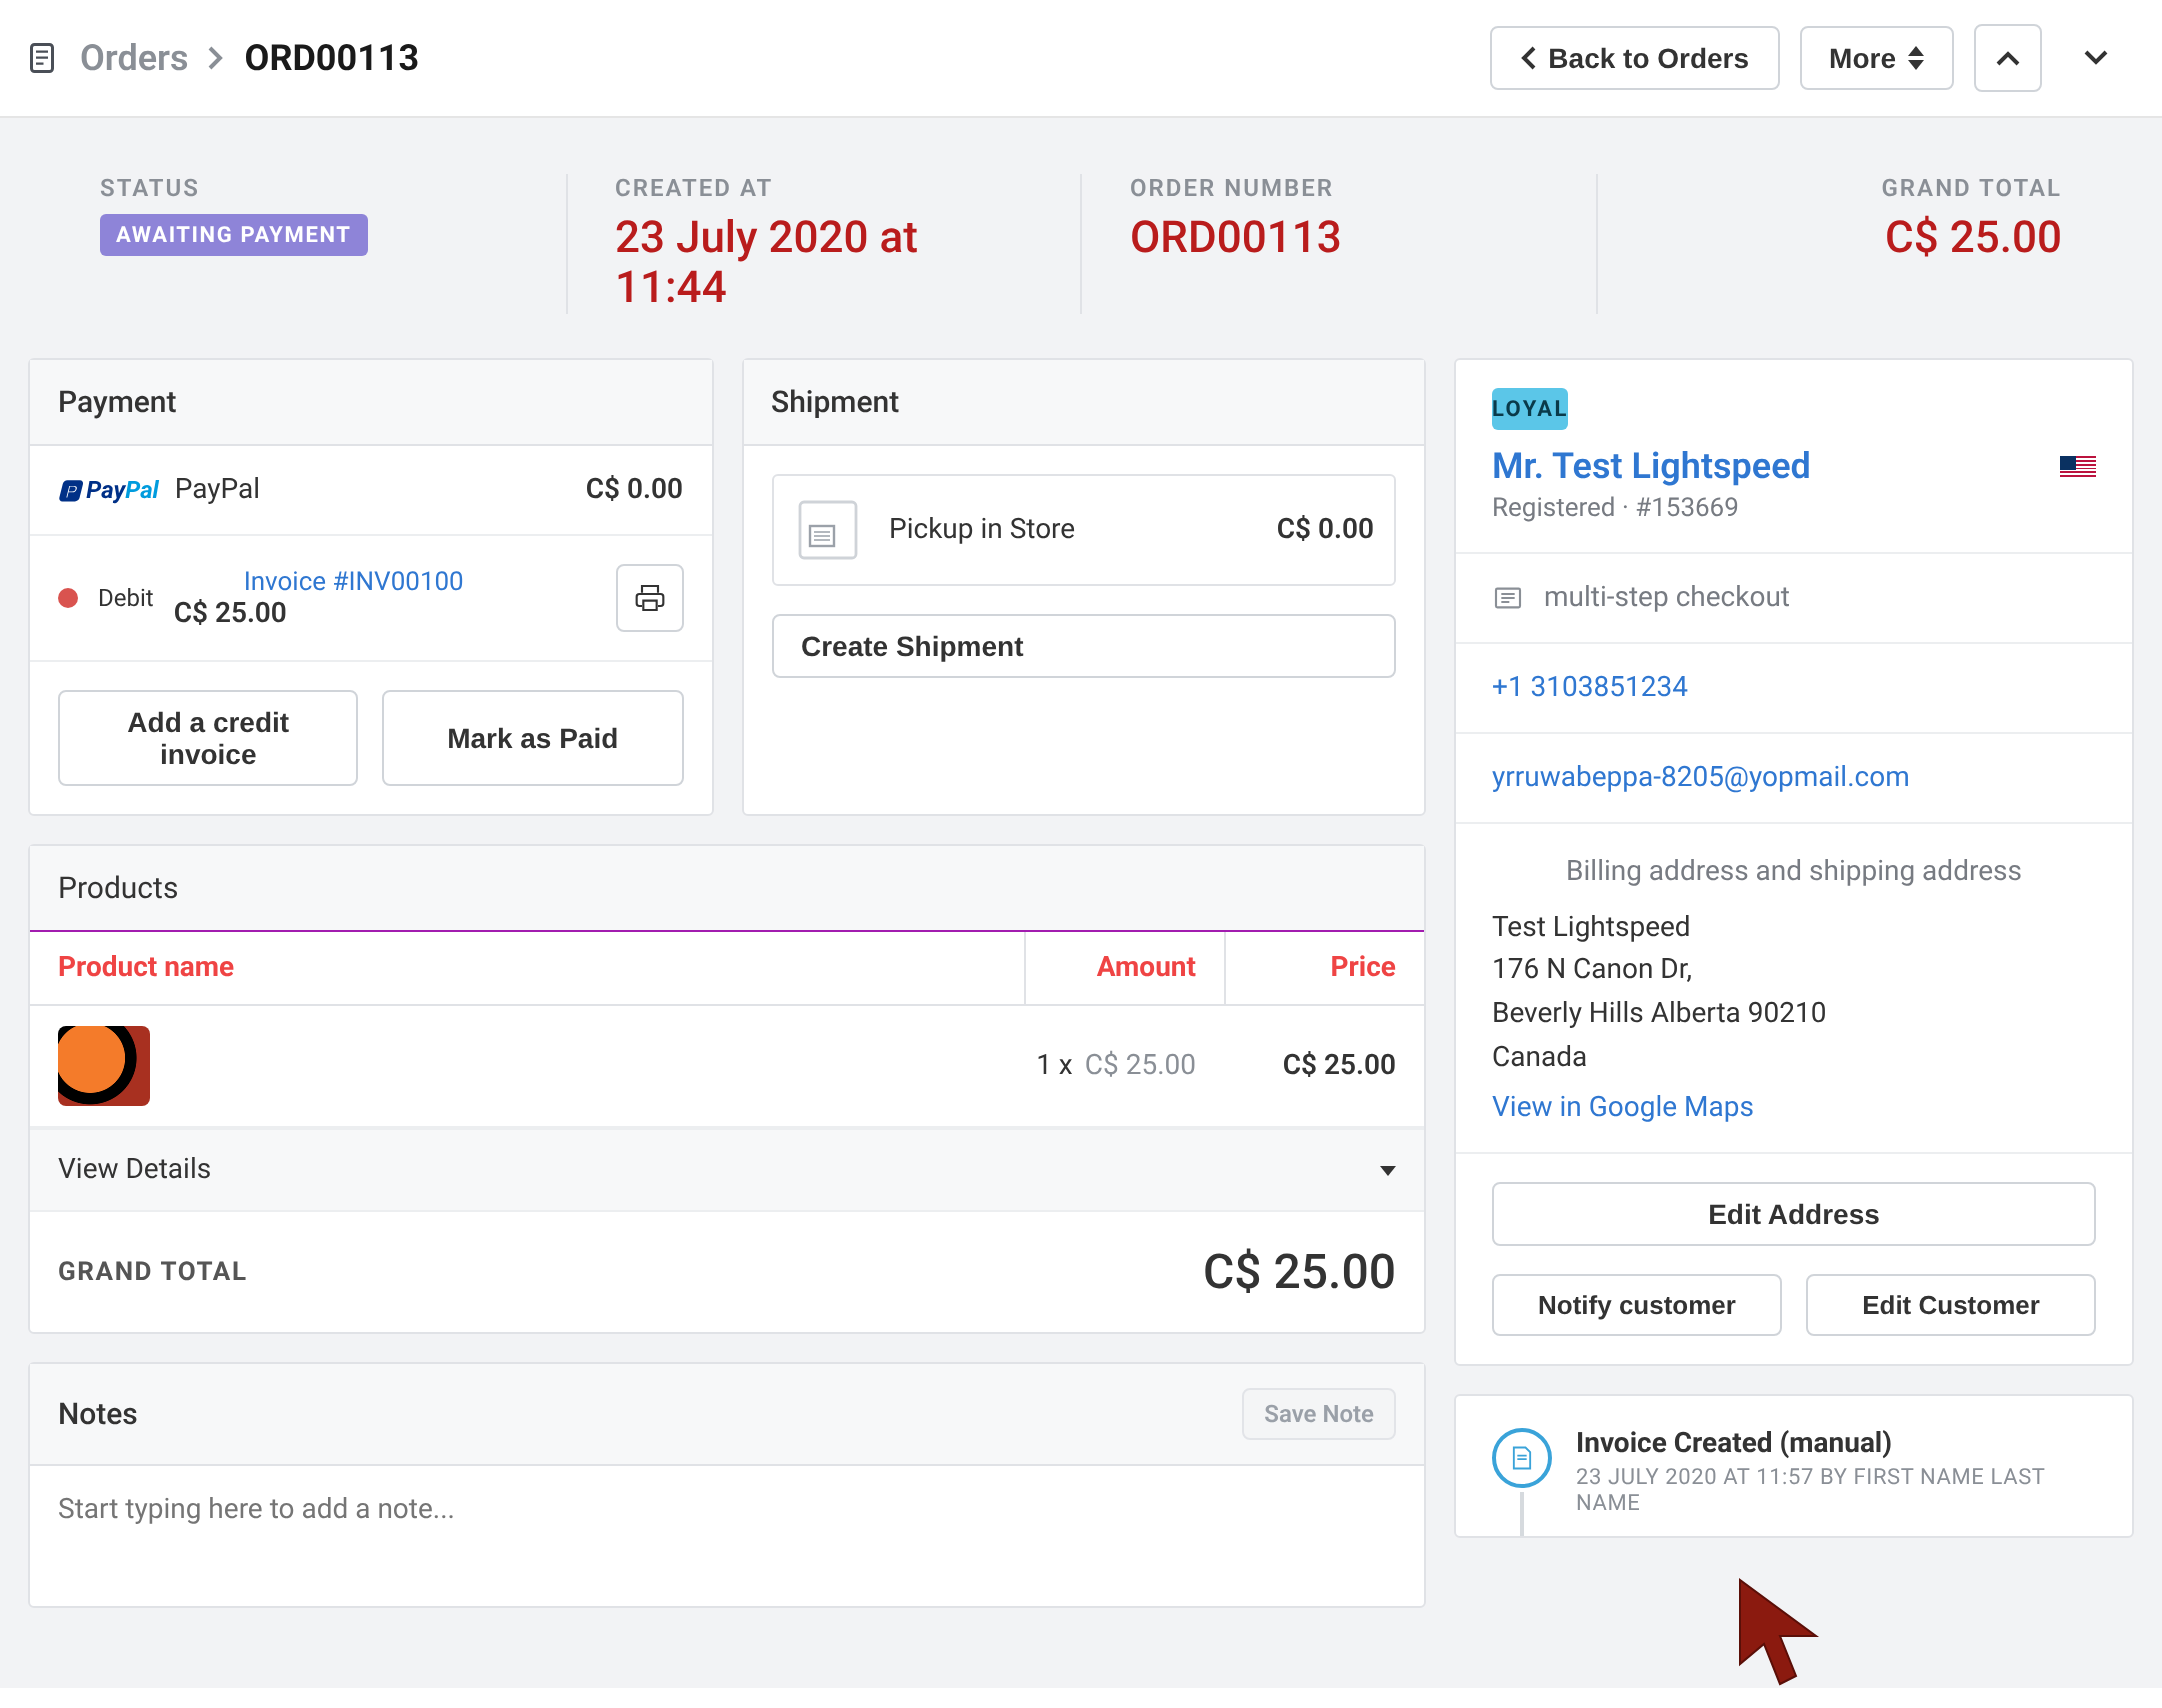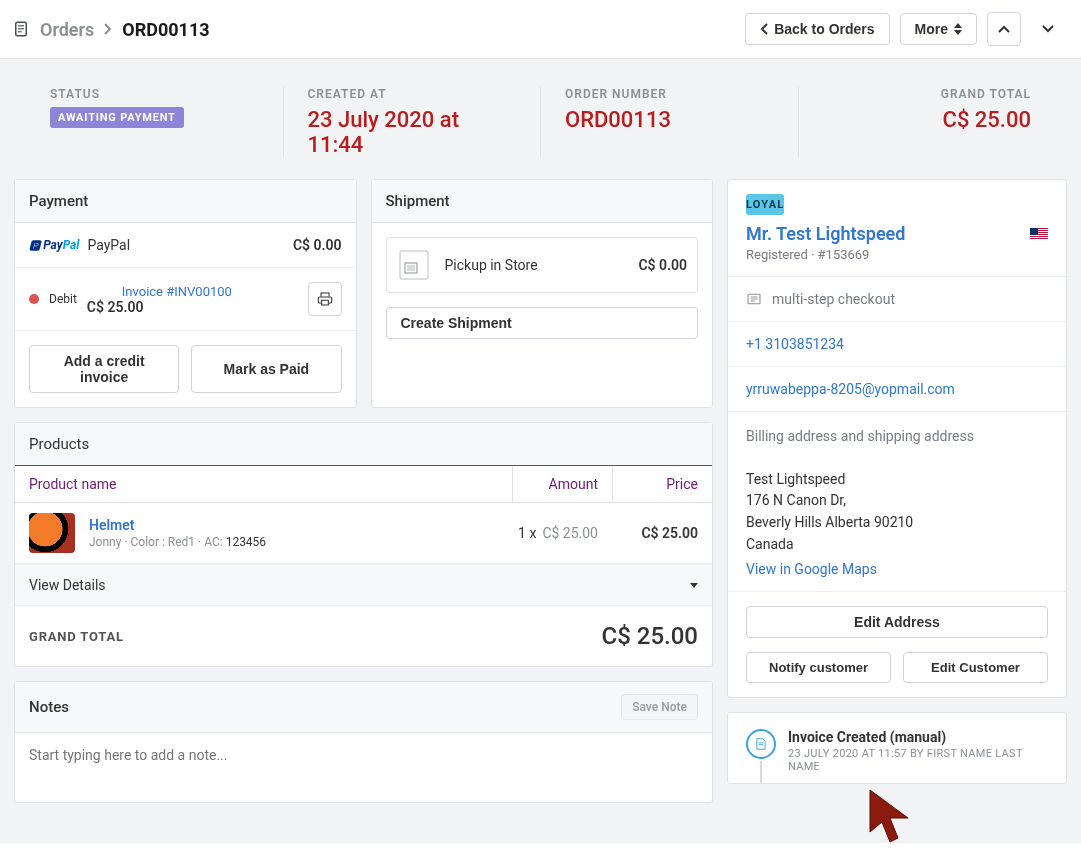--- a/index.html
+++ b/index.html
@@ -52,21 +52,21 @@
 
   
   .ship-body { padding:14px; }
   .ship-line { display:flex; align-items:center; gap:14px; border:1px solid #e0e2e6; padding:10px; border-radius:3px; }
   .ship-line .filler { flex:1; }
   .ship-amt { font-weight:600; }
   .btn-block { width:100%; margin-top:14px; }
 
   
   .products-h { background:#f7f8f9; border-bottom:1px solid #a21caf; padding:12px 14px; font-size:15px; }
-  .ptable-head { display:flex; border-bottom:1px solid #e0e2e6; font-weight:400; color:#701a75;align-items:center; }
+  .ptable-head { display:flex; border-bottom:1px solid #e0e2e6; font-weight:700; color:#ef4444;align-items:center; }
   .ptable-head .c1 { flex:1; padding:10px 14px; }
   .ptable-head .c2 { width:100px; padding:10px 14px; text-align:right; border-left:1px solid #e0e2e6; }
   .ptable-head .c3 { width:100px; padding:10px 14px; text-align:right; border-left:1px solid #e0e2e6; }
   .prow { display:flex; align-items:center; border-bottom:1px solid #eceef0; }
   .prow .c1 { flex:1; padding:10px 14px; display:flex; align-items:center; gap:14px; }
   .prow .c2 { width:100px; padding:10px 14px; text-align:right; }
   .prow .c3 { width:100px; padding:10px 14px; text-align:right; font-weight:600; }
   .thumb { width:46px; height:40px; border-radius:4px; background: radial-gradient(circle at 35% 40%, #f47b2a 0 45%, #000 46% 60%, #a83020 61% 100%);}
   .pname { color:#2f77d1; font-weight:600; }
   .psub { color:#8a8f96; font-size:12px; margin-top:2px; }
@@ -88,21 +88,21 @@
   .side-stack { display:flex; flex-direction:column; gap:14px; }
   .cust-body { padding:14px 18px; }
   .badge-loyal { display:inline-block; background:#5bc6e8; color:#0a3a4a; font-size:11px; font-weight:700; letter-spacing:1.2px; padding:4px 0; border-radius:3px; margin-bottom:8px; }
   .cust-name { color:#2f77d1; font-size:18px; font-weight:600; display:flex; justify-content:space-between; align-items:center; }
   .flag { width:18px; height:12px; background:linear-gradient(#bb133e 0 8%,#fff 8% 16%,#bb133e 16% 24%,#fff 24% 32%,#bb133e 32% 40%,#fff 40% 48%,#bb133e 48% 56%,#fff 56% 64%,#bb133e 64% 72%,#fff 72% 80%,#bb133e 80% 88%,#fff 88% 100%); position:relative; }
   .flag::before { content:''; position:absolute; left:0; top:0; width:8px; height:7px; background:#0a3161; }
   .cust-sub { color:#777b82; font-size:13px; margin-top:3px; }
   .divider-row { border-top:1px solid #eceef0; padding:14px 18px; }
   .checkout-row { display:flex; align-items:center; gap:10px; color:#777b82; }
   .link { color:#2f77d1; }
-  .addr-lbl { color:#777b82; margin-bottom:21px; }
+  .addr-lbl { color:#777b82; margin-bottom:6px;text-align:center; }
   .addr-body div { line-height:1.55; }
   .side-actions { display:flex; gap:12px; padding:14px 18px; }
   .side-actions .btn { flex:1; justify-content:center; font-size:13px; }
   .btn-single { margin:0 18px; width:calc(100% - 36px); justify-content:center; }
 
   
   .timeline { padding:16px 18px 10px 18px; display:flex; gap:12px; align-items:flex-start; }
   .tl-icon { width:30px; height:30px; border:2px solid #3aa3d9; border-radius:50%; display:flex; align-items:center; justify-content:center; flex:none; position:relative; }
   .tl-icon::after { content:''; position:absolute; top:30px; left:50%; width:2px; height:40px; background:#d6dade; transform:translateX(-1px); }
   .tl-title { font-weight:700; }
@@ -245,24 +245,20 @@
       <div class="card">
         <div class="products-h">Products</div>
         <div class="ptable-head">
           <div class="c1">Product name</div>
           <div class="c2">Amount</div>
           <div class="c3">Price</div>
         </div>
         <div class="prow">
           <div class="c1">
             <div class="thumb"></div>
-            <div>
-              <a class="pname">Helmet</a>
-              <div class="psub"><span>Jonny · Color : Red1 · AC: </span><span class="ac">123456</span></div>
-            </div>
           </div>
           <div class="c2">
             <div class="amount-cell">
               <span class="greendot"></span>
               <span>1 x </span>
                 <span class="per">C$ 25.00</span>
             </div>
           </div>
           <div class="c3">C$ 25.00</div>
         </div>

